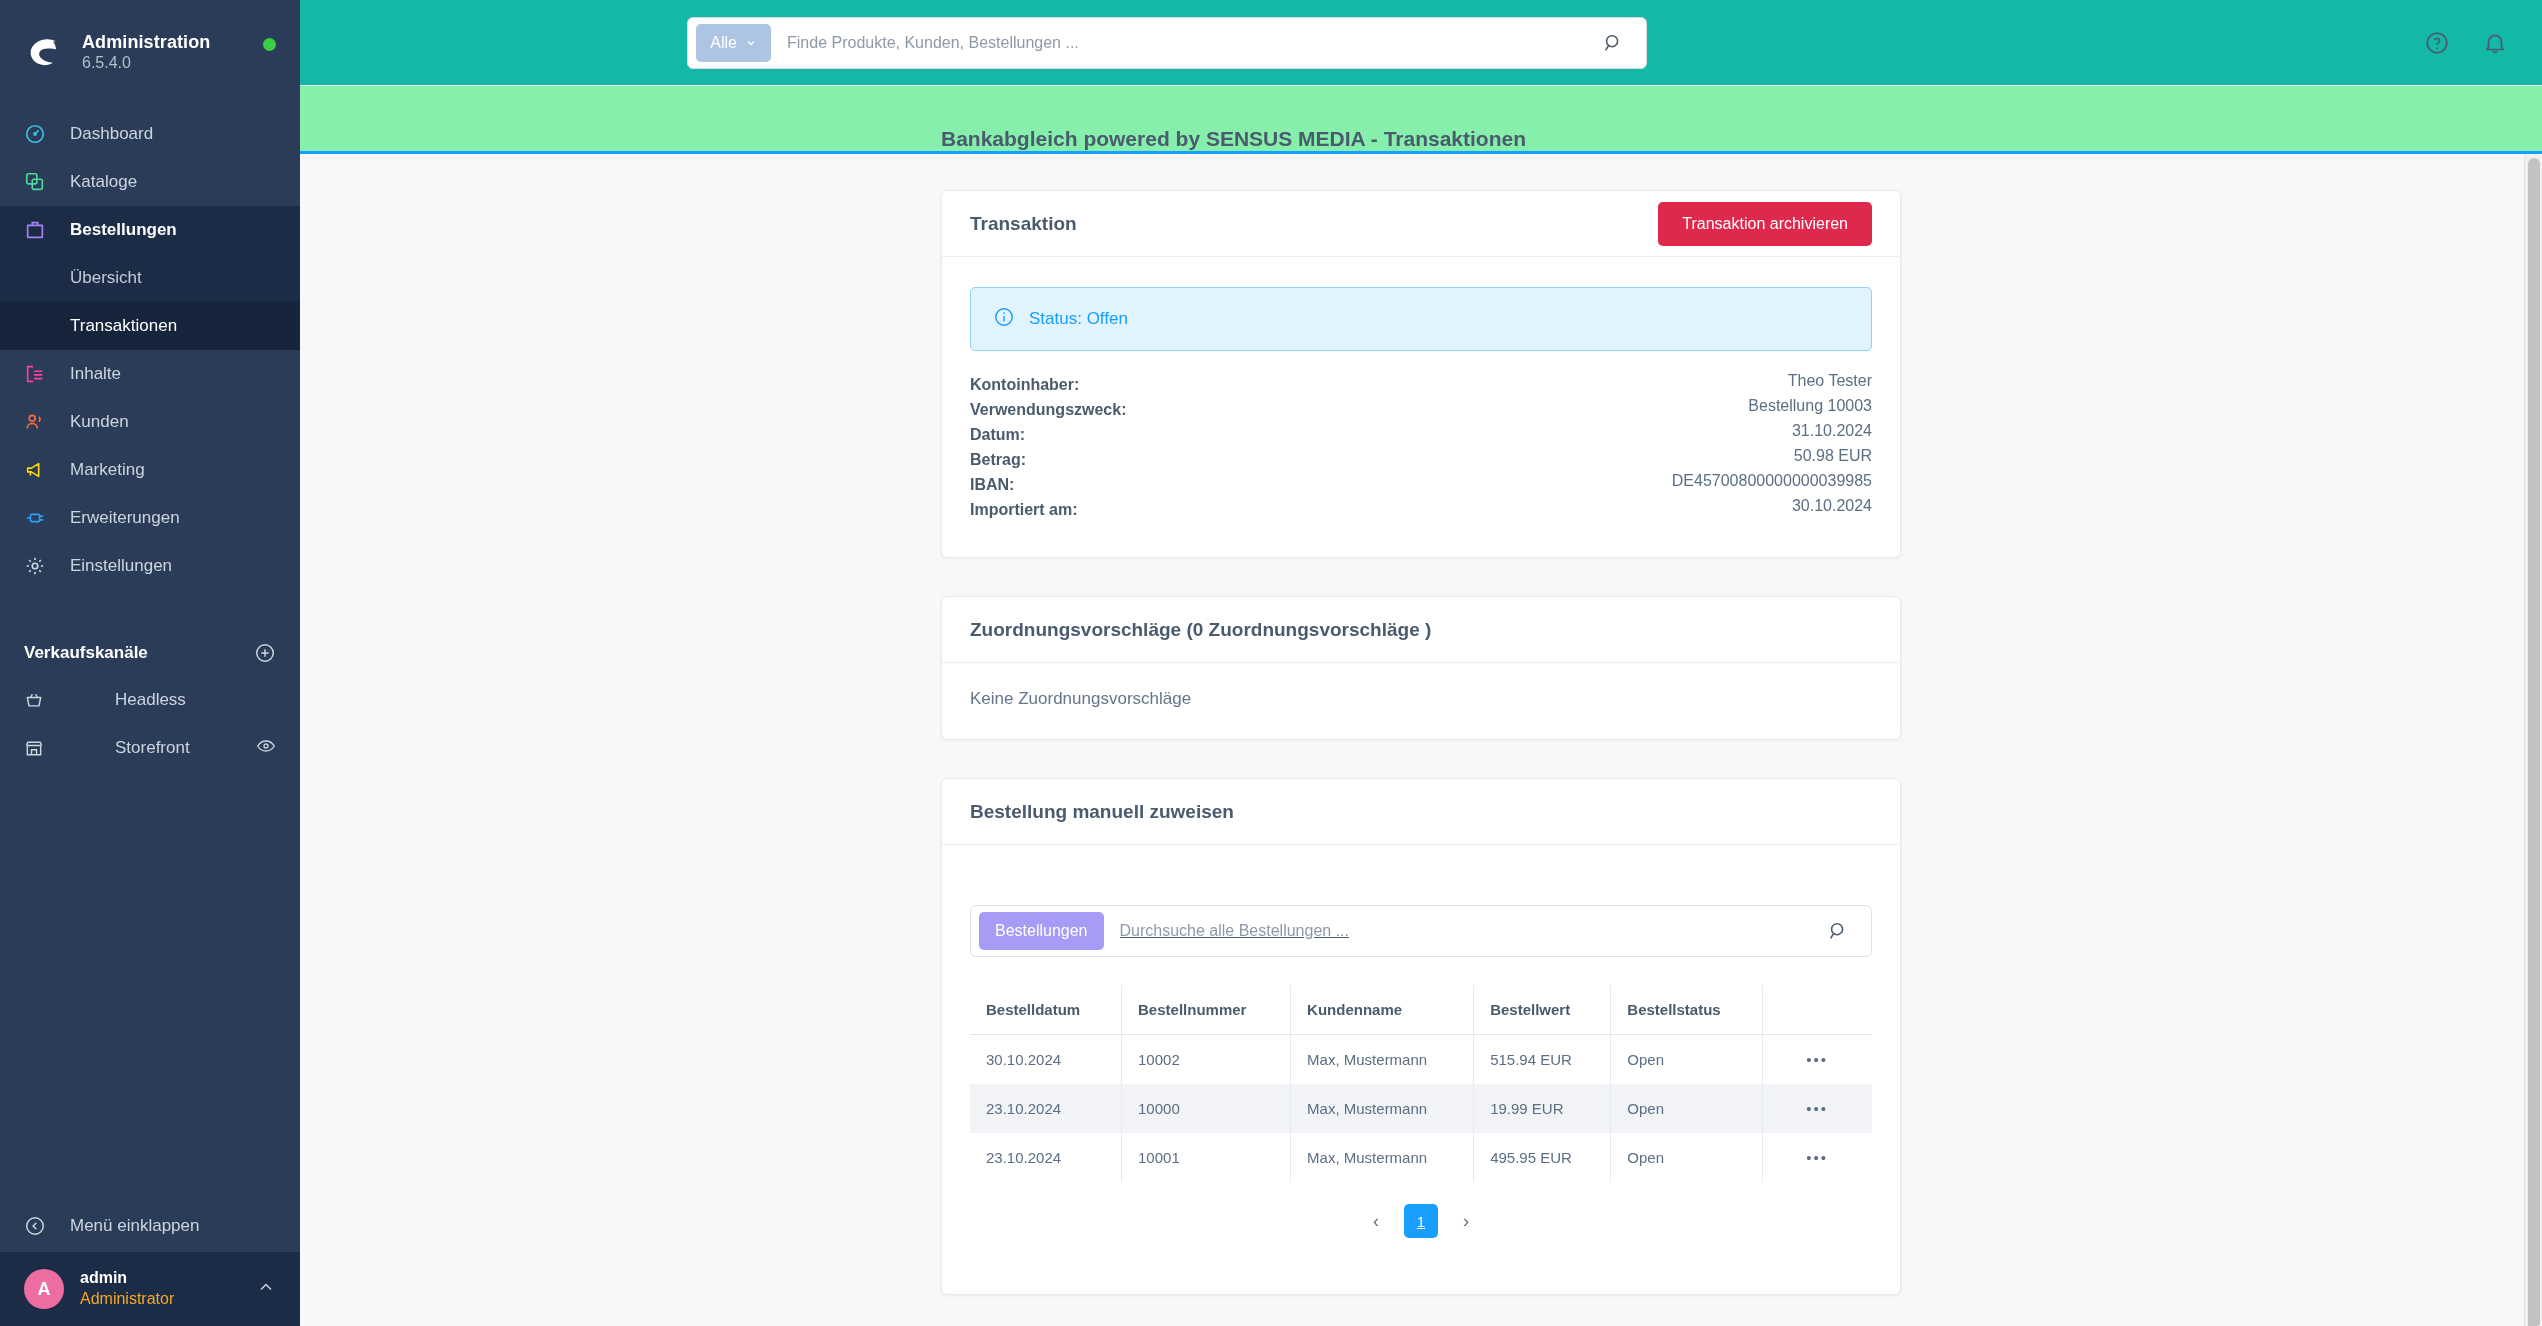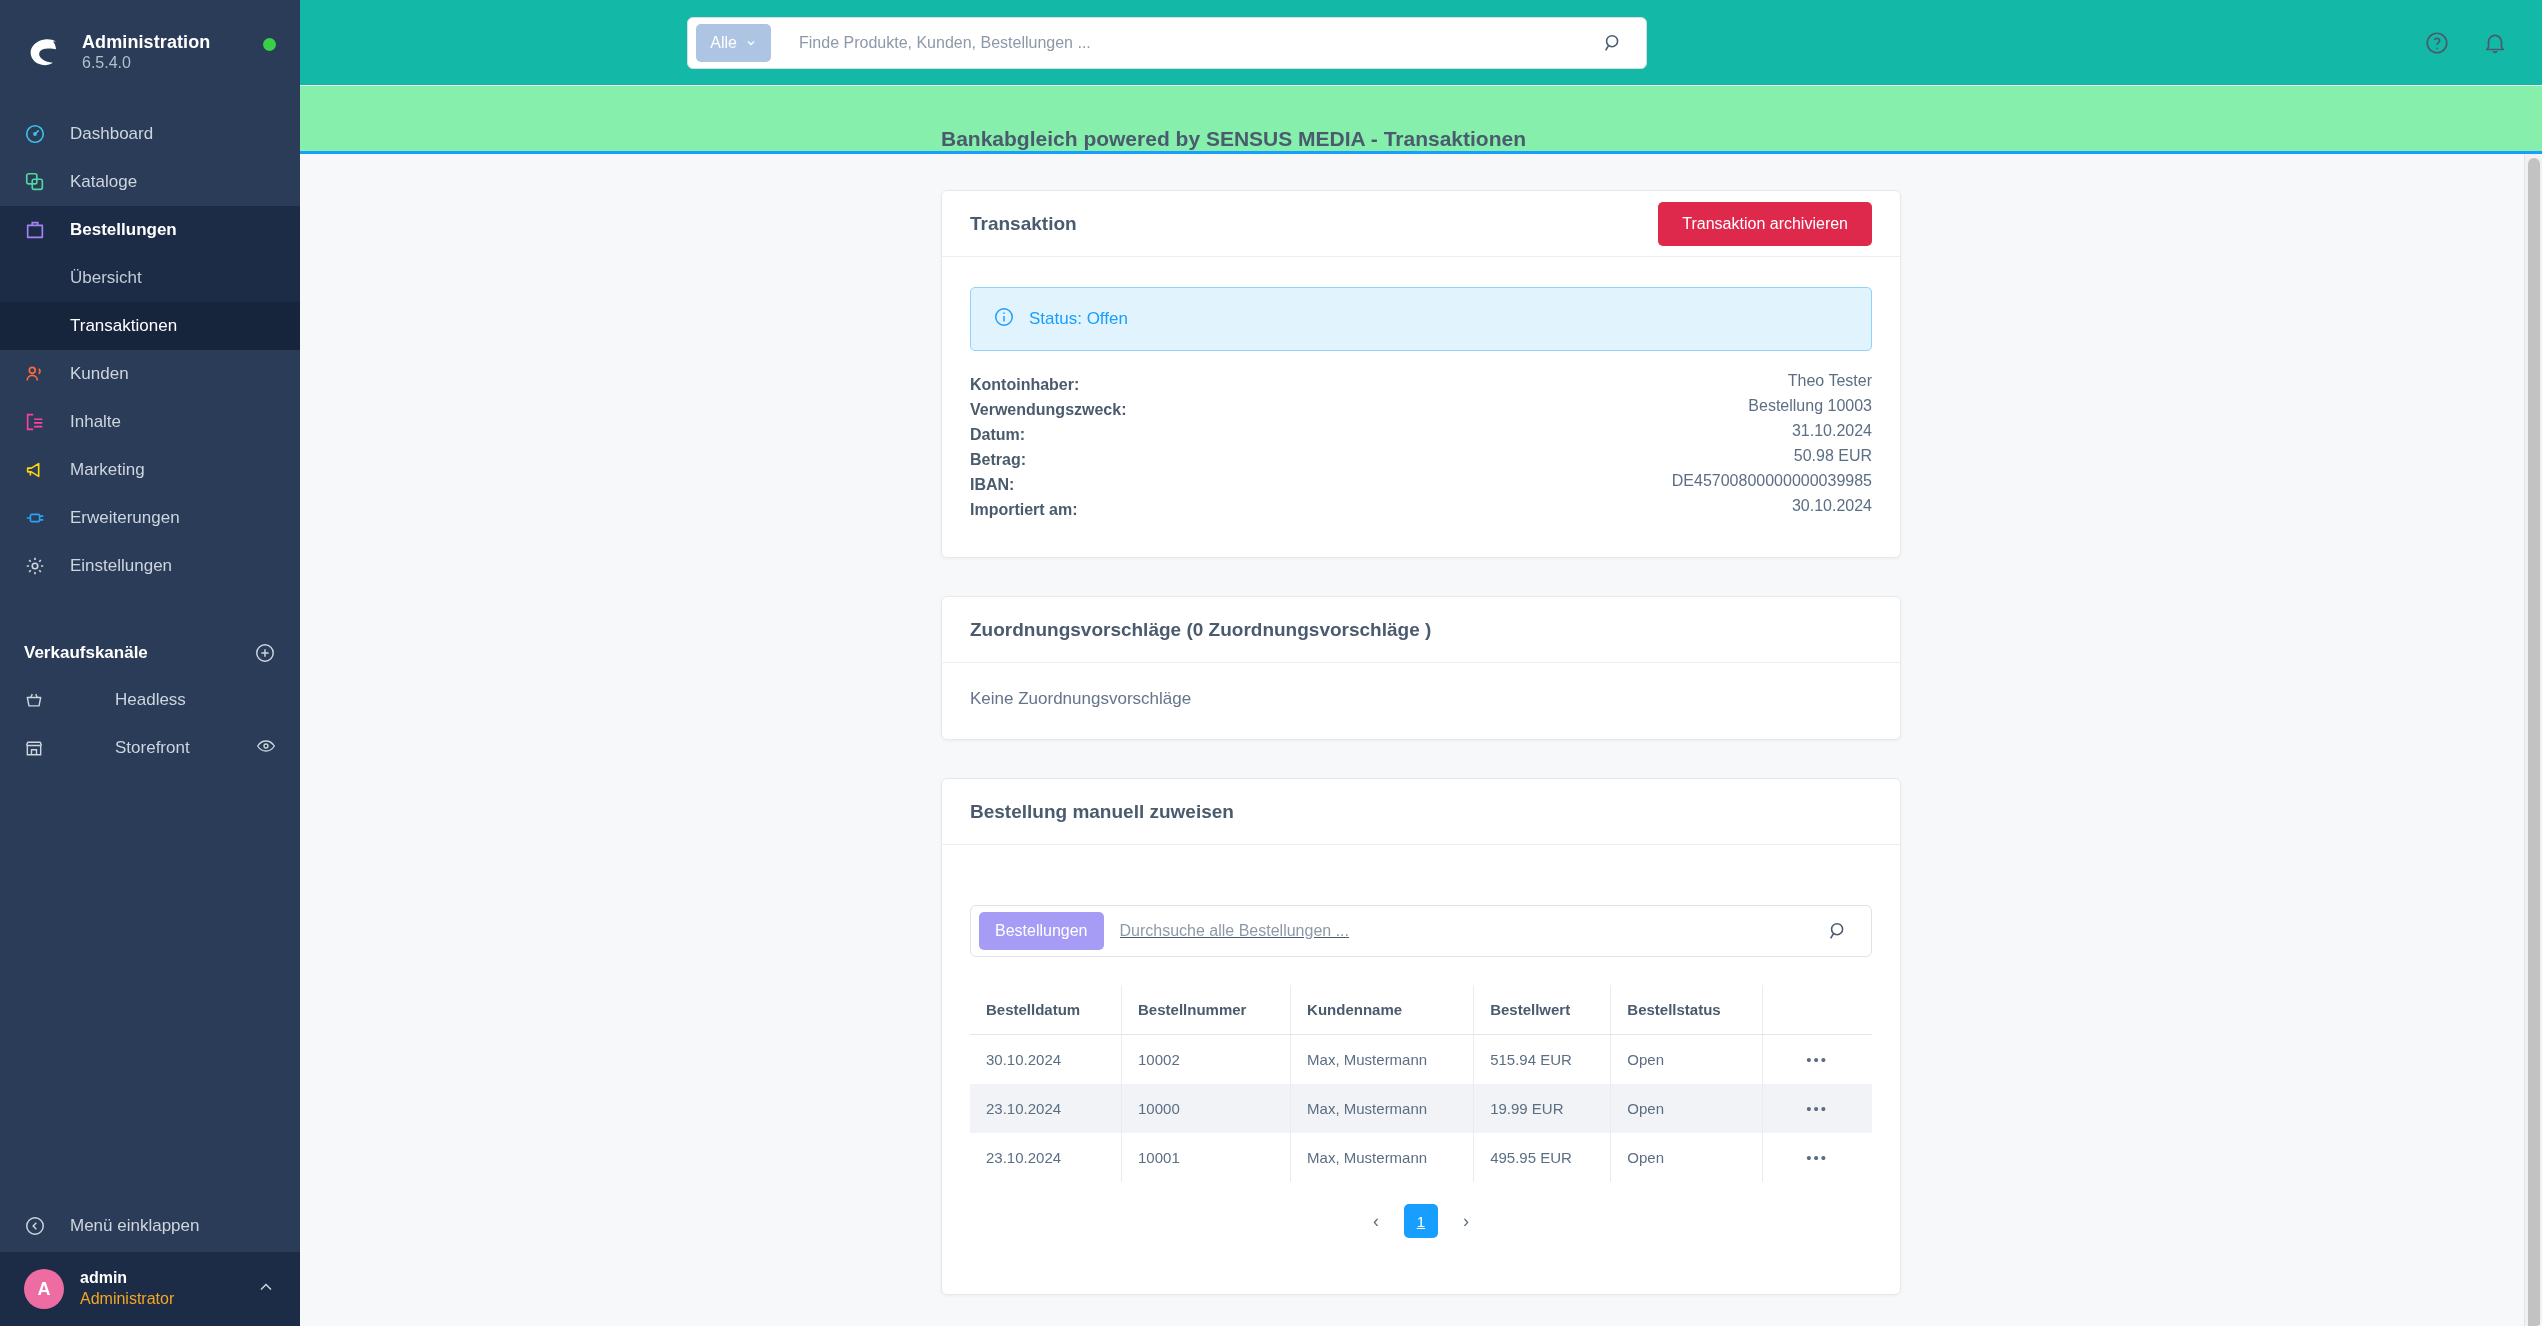--- a/index.html
+++ b/index.html
@@ -103,21 +103,21 @@
   }
   .search-scope {
     background: #adc5e3; color: #ffffff;
     border-radius: 5px; height: 38px;
     display: flex; align-items: center; gap: 8px;
     padding: 0 14px; font-size: 16px; cursor: pointer;
   }
   .search-input {
     flex: 1; border: none; outline: none;
     font-size: 16px; color: #4a5b6e;
-    padding: 0 28px; background: transparent;
+    padding: 0 16px; background: transparent;
     font-family: "Liberation Sans", sans-serif;
   }
   .search-input::placeholder { color: #8d99a8; }
   .search-go { width: 34px; height: 34px; margin-right: 10px; cursor: pointer; display:flex;align-items:center;justify-content:center;}
   .top-right { margin-left: auto; display: flex; align-items: center; gap: 28px; padding-right: 32px; }
   .top-icon { width: 30px; height: 30px; cursor: pointer; display:flex;align-items:center;justify-content:center;}
 
   .pagehead {
     height: 68px; background: #86efac;
     display: flex; align-items: flex-end;
@@ -298,37 +298,37 @@
 
       <div class="sb-sub parentbg">
         <span>Übersicht</span>
       </div>
       <div class="sb-sub active">
         <span>Transaktionen</span>
       </div>
 
       <div class="sb-item">
         <span class="ic">
+          <svg width="22" height="22" viewBox="0 0 24 24" fill="none" stroke="#ff3ea5" stroke-width="1.8">
+            <path d="M10 4H4v16h6"></path>
+              <path d="M11 9h9M11 13h9M11 17h9"></path>
+          </svg>
+        </span>
+        <span>Inhalte</span>
+      </div>
+
+      <div class="sb-item">
+        <span class="ic">
           <svg width="22" height="22" viewBox="0 0 24 24" fill="none" stroke="#ff6a3d" stroke-width="1.8">
             <circle cx="9" cy="8" r="3.2"></circle>
               <path d="M3.5 19c0-3.3 2.5-5.5 5.5-5.5s5.5 2.2 5.5 5.5"></path>
               <path d="M16 6.5a3 3 0 010 5.2"></path>
           </svg>
         </span>
         <span>Kunden</span>
-      </div>
-
-      <div class="sb-item">
-        <span class="ic">
-          <svg width="22" height="22" viewBox="0 0 24 24" fill="none" stroke="#ff3ea5" stroke-width="1.8">
-            <path d="M10 4H4v16h6"></path>
-              <path d="M11 9h9M11 13h9M11 17h9"></path>
-          </svg>
-        </span>
-        <span>Inhalte</span>
       </div>
 
       <div class="sb-item">
         <span class="ic">
           <svg width="22" height="22" viewBox="0 0 24 24" fill="none" stroke="#ffd60a" stroke-width="1.8">
             <path d="M4 10v4h4l8 5V5l-8 5H4z" stroke-linejoin="round"></path>
               <path d="M7 14v4"></path>
           </svg>
         </span>
         <span>Marketing</span>

